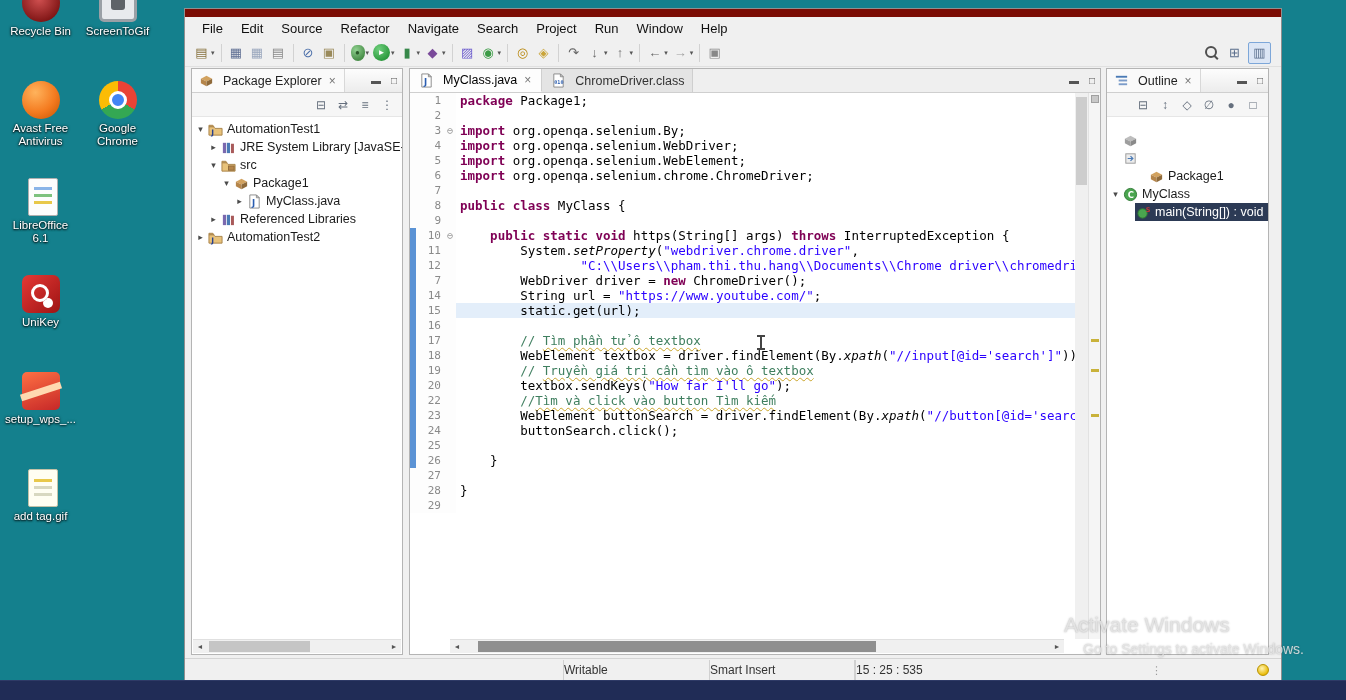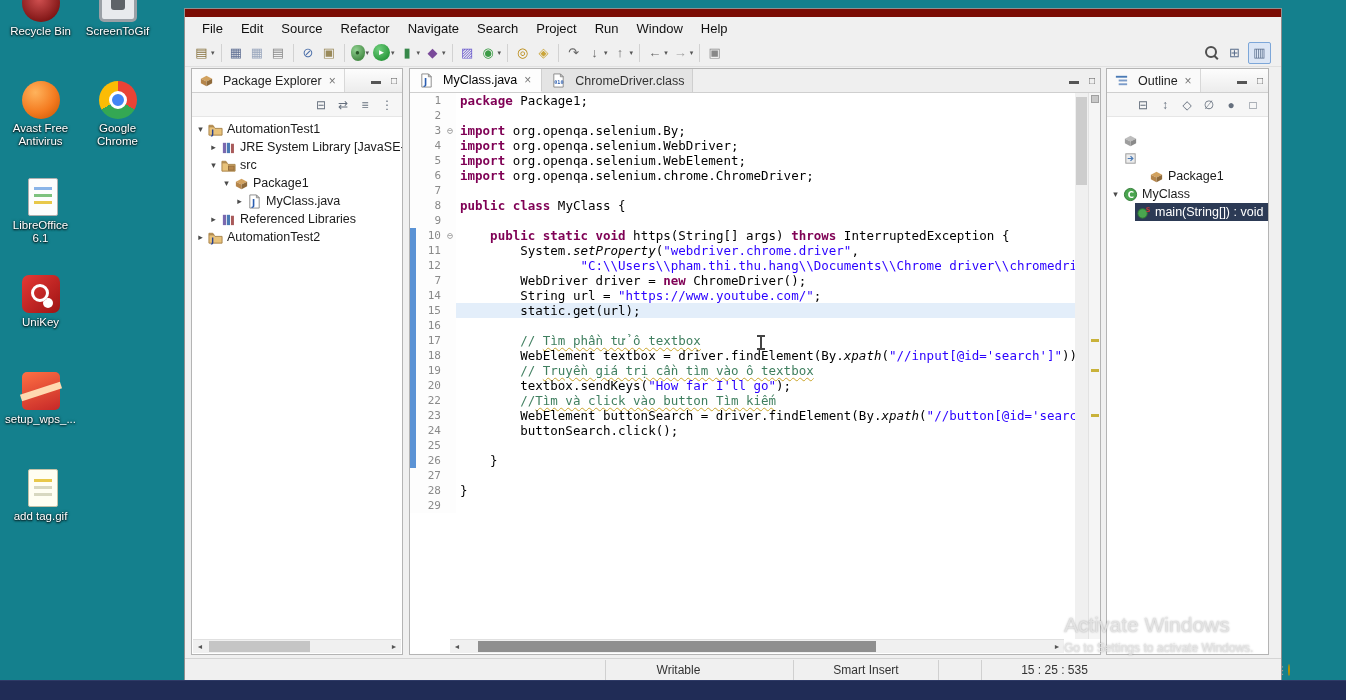--- a/index.html
+++ b/index.html
@@ -35,21 +35,21 @@
   .k-wps{ background:linear-gradient(160deg,#ff7043,#c62828); border-radius:5px;}
   .k-wps::after{ content:''; position:absolute; left:-2px; top:16px; width:42px; height:7px;
     background:#ffd9b0; transform:rotate(-18deg);}
   .k-addtag{ width:30px; margin-left:4px; background:#fffef2; border:1px solid #c2c2a8; border-radius:2px;}
   .k-addtag::after{ content:''; position:absolute; left:5px; right:5px; top:9px; height:3px;
     background:#e8c84a; box-shadow:0 7px 0 #d8d8c0, 0 14px 0 #d8d8c0;}
 
   .wm { position:absolute; left:1064px; top:613px; z-index:60; color:rgba(232,232,232,.85);
     text-shadow:0 0 2px rgba(70,70,70,.45); pointer-events:none;}
   .wml1{ font-size:21px; }
-  .wml2{ font-size:12px; margin-top:4px; }
+  .wml2{ font-size:14px; margin-top:4px;margin-left:19px; }
 
   .taskbar{ position:absolute; left:0; right:0; bottom:0; height:20px; background:#202c56;
     border-top:1px solid #2e3a66; z-index:40;}
 
   
   .eclipse{ position:absolute; left:184px; top:8px; width:1098px; height:673px;
     background:#f0f0f0; border:1px solid #8f8f8f; z-index:10; }
   .titlestrip{ position:absolute; left:0; top:0; right:0; height:8px; background:#7b0c04; }
 
   .menubar{ position:absolute; left:0; top:8px; right:0; height:22px; display:flex; align-items:center;
@@ -142,21 +142,21 @@
   .sarr{ width:14px; text-align:center; font-size:7px; color:#555; flex:none;}
   .htrack{ flex:1; position:relative; height:100%;}
   .hth{ position:absolute; top:1px; bottom:1px; background:#8f8f8f;}
   .hth.pkgth{ left:2px; width:56%; background:#c5c5c5;}
   .hth.edth{ left:14px; width:68%;}
 
   
   .status{ position:absolute; left:0; right:0; top:649px; height:23px; background:#f0f0f0;
     border-top:1px solid #d4d4d4; display:flex; align-items:center; font-size:12px; color:#333;}
   .sspace{ width:378px; flex:none;}
-  .scell{ width:146px; flex:none; text-align:center; border-left:1px solid #d0d0d0; padding:3px 0;margin-left:42px;}
+  .scell{ width:146px; flex:none; text-align:left; border-left:1px solid #d0d0d0; padding:3px 0;}
   .scell:nth-of-type(3){ border-right:1px solid #d0d0d0;}
   .sdots{ margin-left:150px; color:#9a9a9a; font-size:11px;}
   .sflex{ flex:1;}
   .lamp{ width:12px; height:12px; border-radius:50%; margin-right:12px;
     background:radial-gradient(circle at 40% 35%, #fff3b0, #e8b800 75%); border:1px solid #b89200;}
 </style>
 </head>
 <body>
 
 <div id="dicons" class="dicons">

